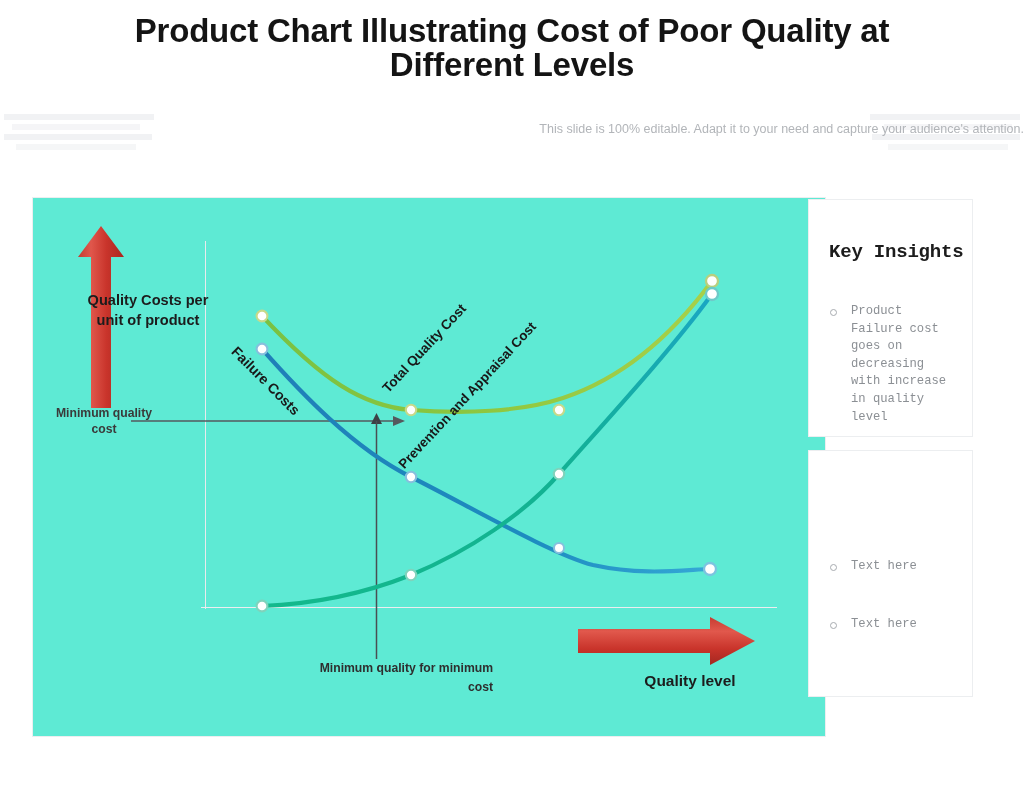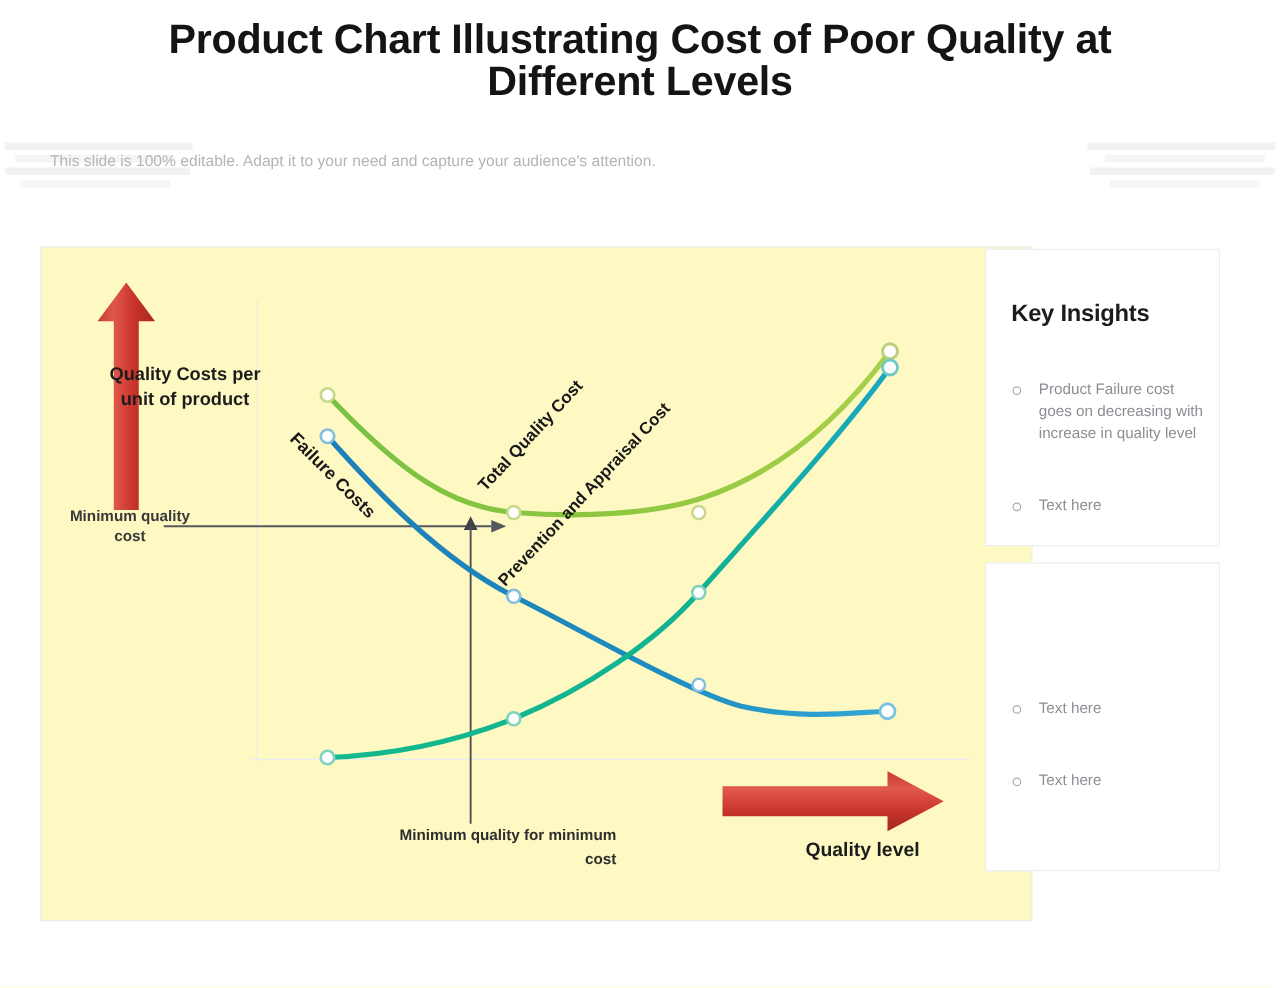--- a/index.html
+++ b/index.html
@@ -37,40 +37,40 @@
     font-size: 33px;
     line-height: 34px;
     font-weight: bold;
     color: #141414;
     letter-spacing: -0.2px;
     font-stretch: condensed;
     padding: 0 90px;
   }
   .slide-subtitle {
     position: absolute; left: 0; right: 0; top: 122px;
-    text-align: left;
+    text-align: right;
     font-size: 12.5px;
     color: #b2b5b9;
-    padding-left: 40px;
   }
 
   
   .chart-panel {
     position: absolute;
     left: 32px; top: 197px;
     width: 794px; height: 540px;
-    background: #fef9c3;
+    background: #5eead4;
     border: 1px solid #eceef0;
   }
   .side-panel {
     position: absolute;
-    left: 788px;
-    width: 188px;
+    left: 808px;
+    width: 165px;
     background: #ffffff;
     border: 1px solid #eceef0;
+    font-family: Liberation Mono, monospace;
   }
   .side-panel.top    { top: 199px; height: 238px; }
   .side-panel.bottom { top: 450px; height: 247px; }
 
   .panel-heading {
     font-size: 19px;
     font-weight: bold;
     color: #1c1c1c;
     margin: 41px 0 14px 20px;
     letter-spacing: -0.2px;

